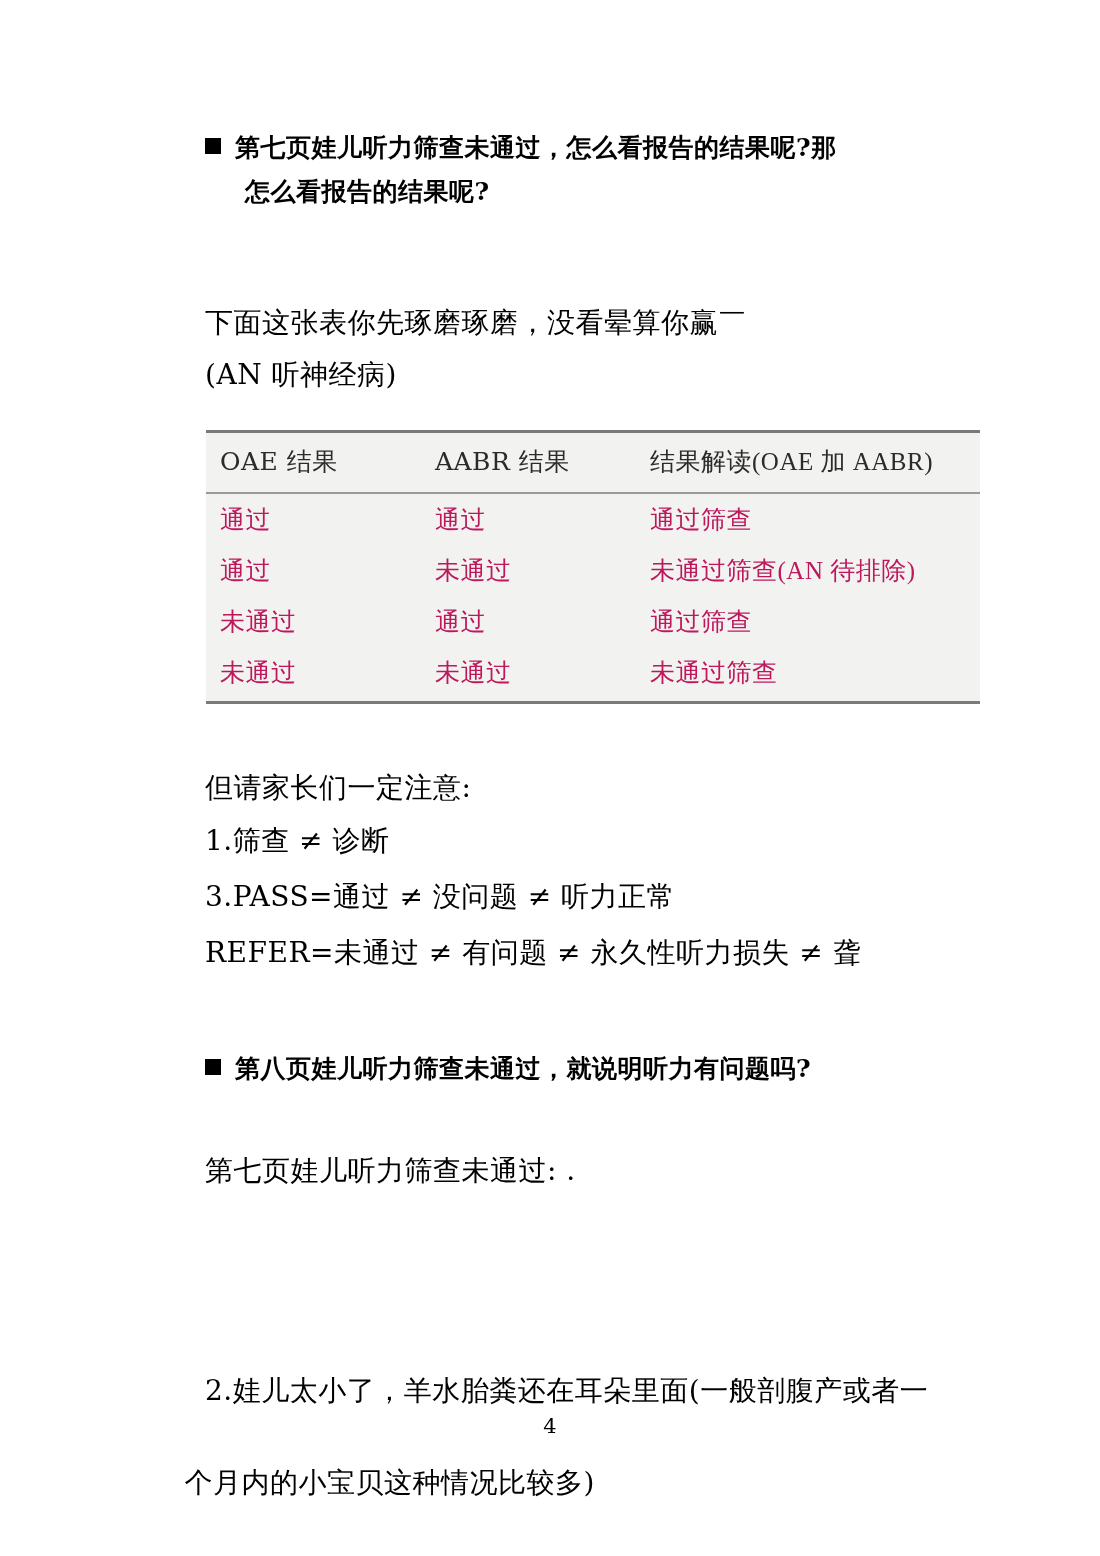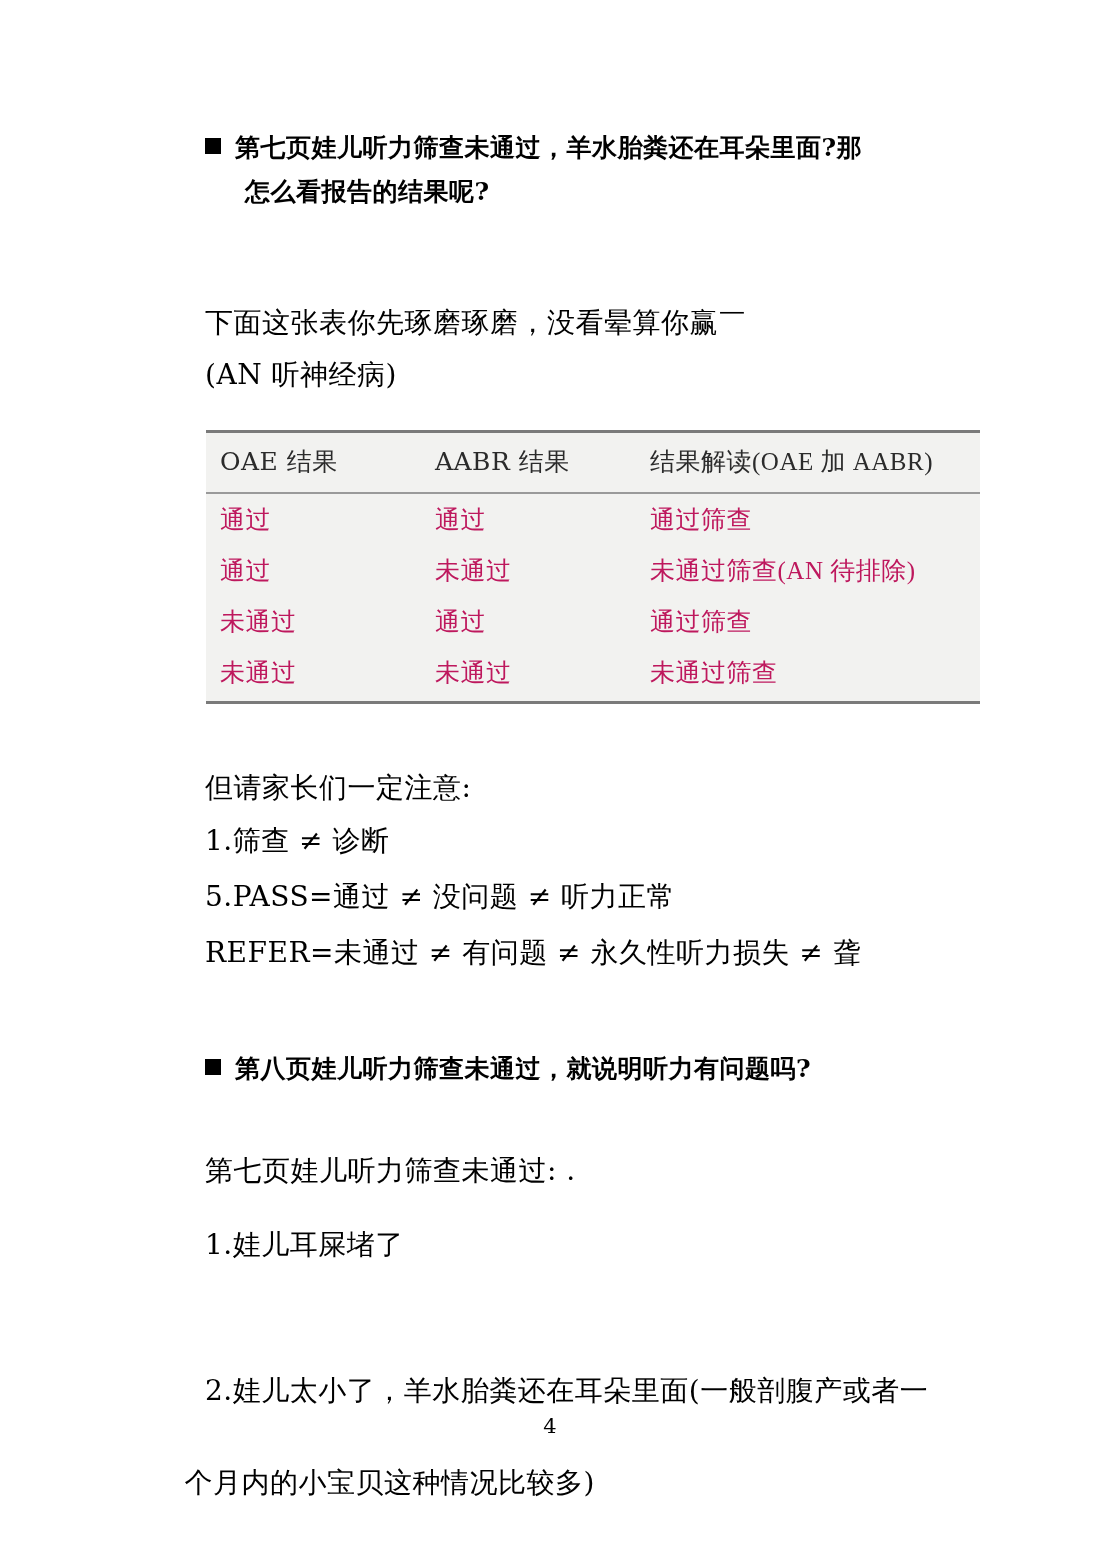--- a/index.html
+++ b/index.html
@@ -133,21 +133,21 @@
     font-size: 21px;
     color: #000;
   }
 </style>
 </head>
 <body>
 
 <div class="page">
 
   <div class="heading" id="heading-1">
-    <span class="bullet"></span><span class="htext">第七页娃儿听力筛查未通过，羊水胎粪还在耳朵里面?那</span>
+    <span class="bullet"></span><span class="htext">第七页娃儿听力筛查未通过，怎么看报告的结果呢?那</span>
     <span class="line2">怎么看报告的结果呢?</span>
   </div>
 
   <div class="para" id="intro-line1">下面这张表你先琢磨琢磨，没看晕算你赢￣</div>
   <div class="para" id="intro-line2">(AN 听神经病)</div>
 
   <div class="table-wrap">
     <table class="oae">
       <thead>
         <tr>
@@ -176,29 +176,28 @@
           <td class="c1">未通过</td>
           <td class="c2">未通过</td>
           <td class="c3">未通过筛查</td>
         </tr>
       </tbody>
     </table>
   </div>
 
   <div class="para" id="note-title">但请家长们一定注意:</div>
   <div class="para" id="note-1">1.筛查 ≠ 诊断</div>
-  <div class="para" id="note-2">5.PASS=通过 ≠ 没问题 ≠ 听力正常</div>
+  <div class="para" id="note-2">3.PASS=通过 ≠ 没问题 ≠ 听力正常</div>
   <div class="para" id="note-3">REFER=未通过 ≠ 有问题 ≠ 永久性听力损失 ≠ 聋</div>
 
   <div class="heading" id="heading-2">
     <span class="bullet"></span><span class="htext">第八页娃儿听力筛查未通过，就说明听力有问题吗?</span>
   </div>
 
   <div class="para" id="factors-title">第七页娃儿听力筛查未通过: .</div>
-  <div class="para" id="factor-1">1.娃儿耳屎堵了</div>
   <div class="para" id="factor-2">
     <span class="first-line">2.娃儿太小了，羊水胎粪还在耳朵里面(一般剖腹产或者一</span>
     <span>个月内的小宝贝这种情况比较多)</span>
   </div>
 
   <div id="page-number">4</div>
 
 </div>
 
 </body></html>

